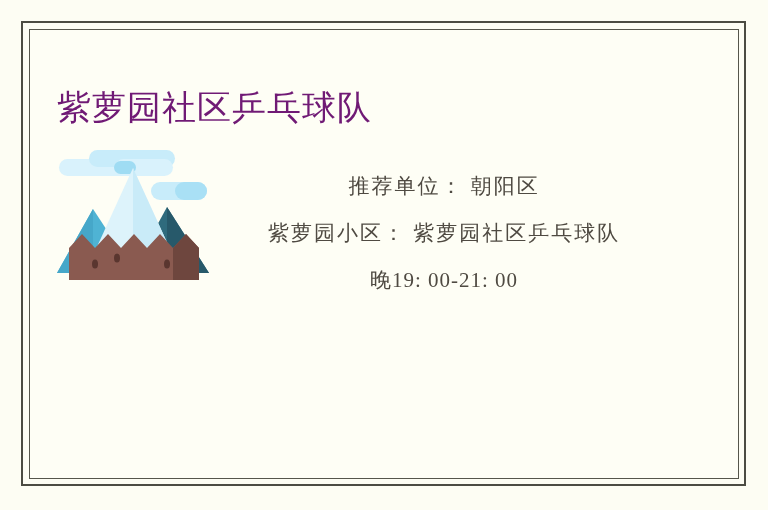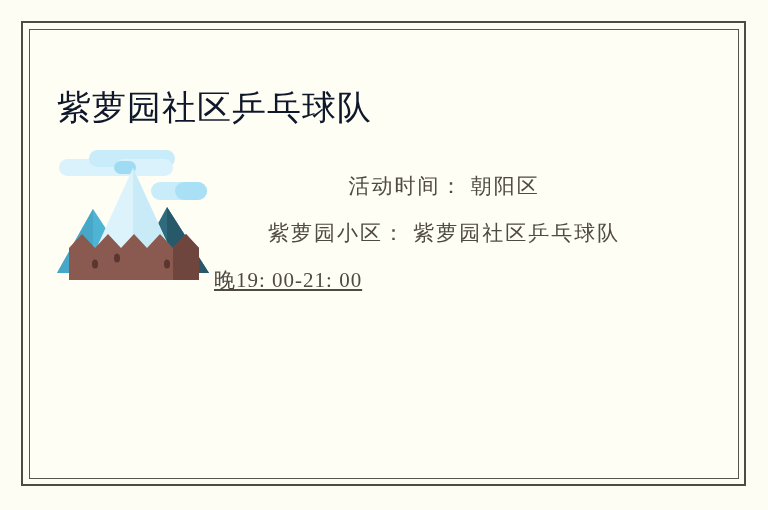--- a/index.html
+++ b/index.html
@@ -46,21 +46,21 @@
   }
 
   
   .title {
     position: absolute;
     left: 57px;
     top: 62px;
     font-size: 34px;
     line-height: 44px;
     letter-spacing: 1px;
-    color: #0f172a;
+    color: #701a75;
     font-weight: 400;
     white-space: nowrap;
   }
 
   
   .illustration {
     position: absolute;
     left: 57px;
     top: 148px;
     width: 152px;
@@ -83,23 +83,22 @@
     font-family: "Liberation Serif", "DejaVu Serif", serif;
     font-size: 21px;
     line-height: 47px;
     letter-spacing: 2px;
     white-space: nowrap;
   }
   .info-line {
     display: block;
   }
   .info-line.last {
-    text-align: left;
+    text-align: center;
     letter-spacing: 1px;
-    text-decoration: underline;
   }
 </style>
 </head>
 <body>
 
 <div class="page">
 
   <div class="frame-outer"></div>
 
   <div class="frame-inner"></div>
@@ -132,18 +131,18 @@
       <rect x="12" y="118" width="130" height="14" fill="#8a5a50"></rect>
       <rect x="116" y="118" width="26" height="14" fill="#6e463e"></rect>
 
       <ellipse cx="38" cy="116" rx="3" ry="4.5" fill="#5a362f"></ellipse>
       <ellipse cx="60" cy="110" rx="3" ry="4.5" fill="#5a362f"></ellipse>
       <ellipse cx="110" cy="116" rx="3" ry="4.5" fill="#5a362f"></ellipse>
     </svg>
   </div>
 
   <div class="info">
-    <span class="info-line">活动时间： 朝阳区</span>
+    <span class="info-line">推荐单位： 朝阳区</span>
     <span class="info-line">紫萝园小区： 紫萝园社区乒乓球队</span>
     <span class="info-line last">晚19: 00-21: 00</span>
   </div>
 
 </div>
 
 </body></html>

